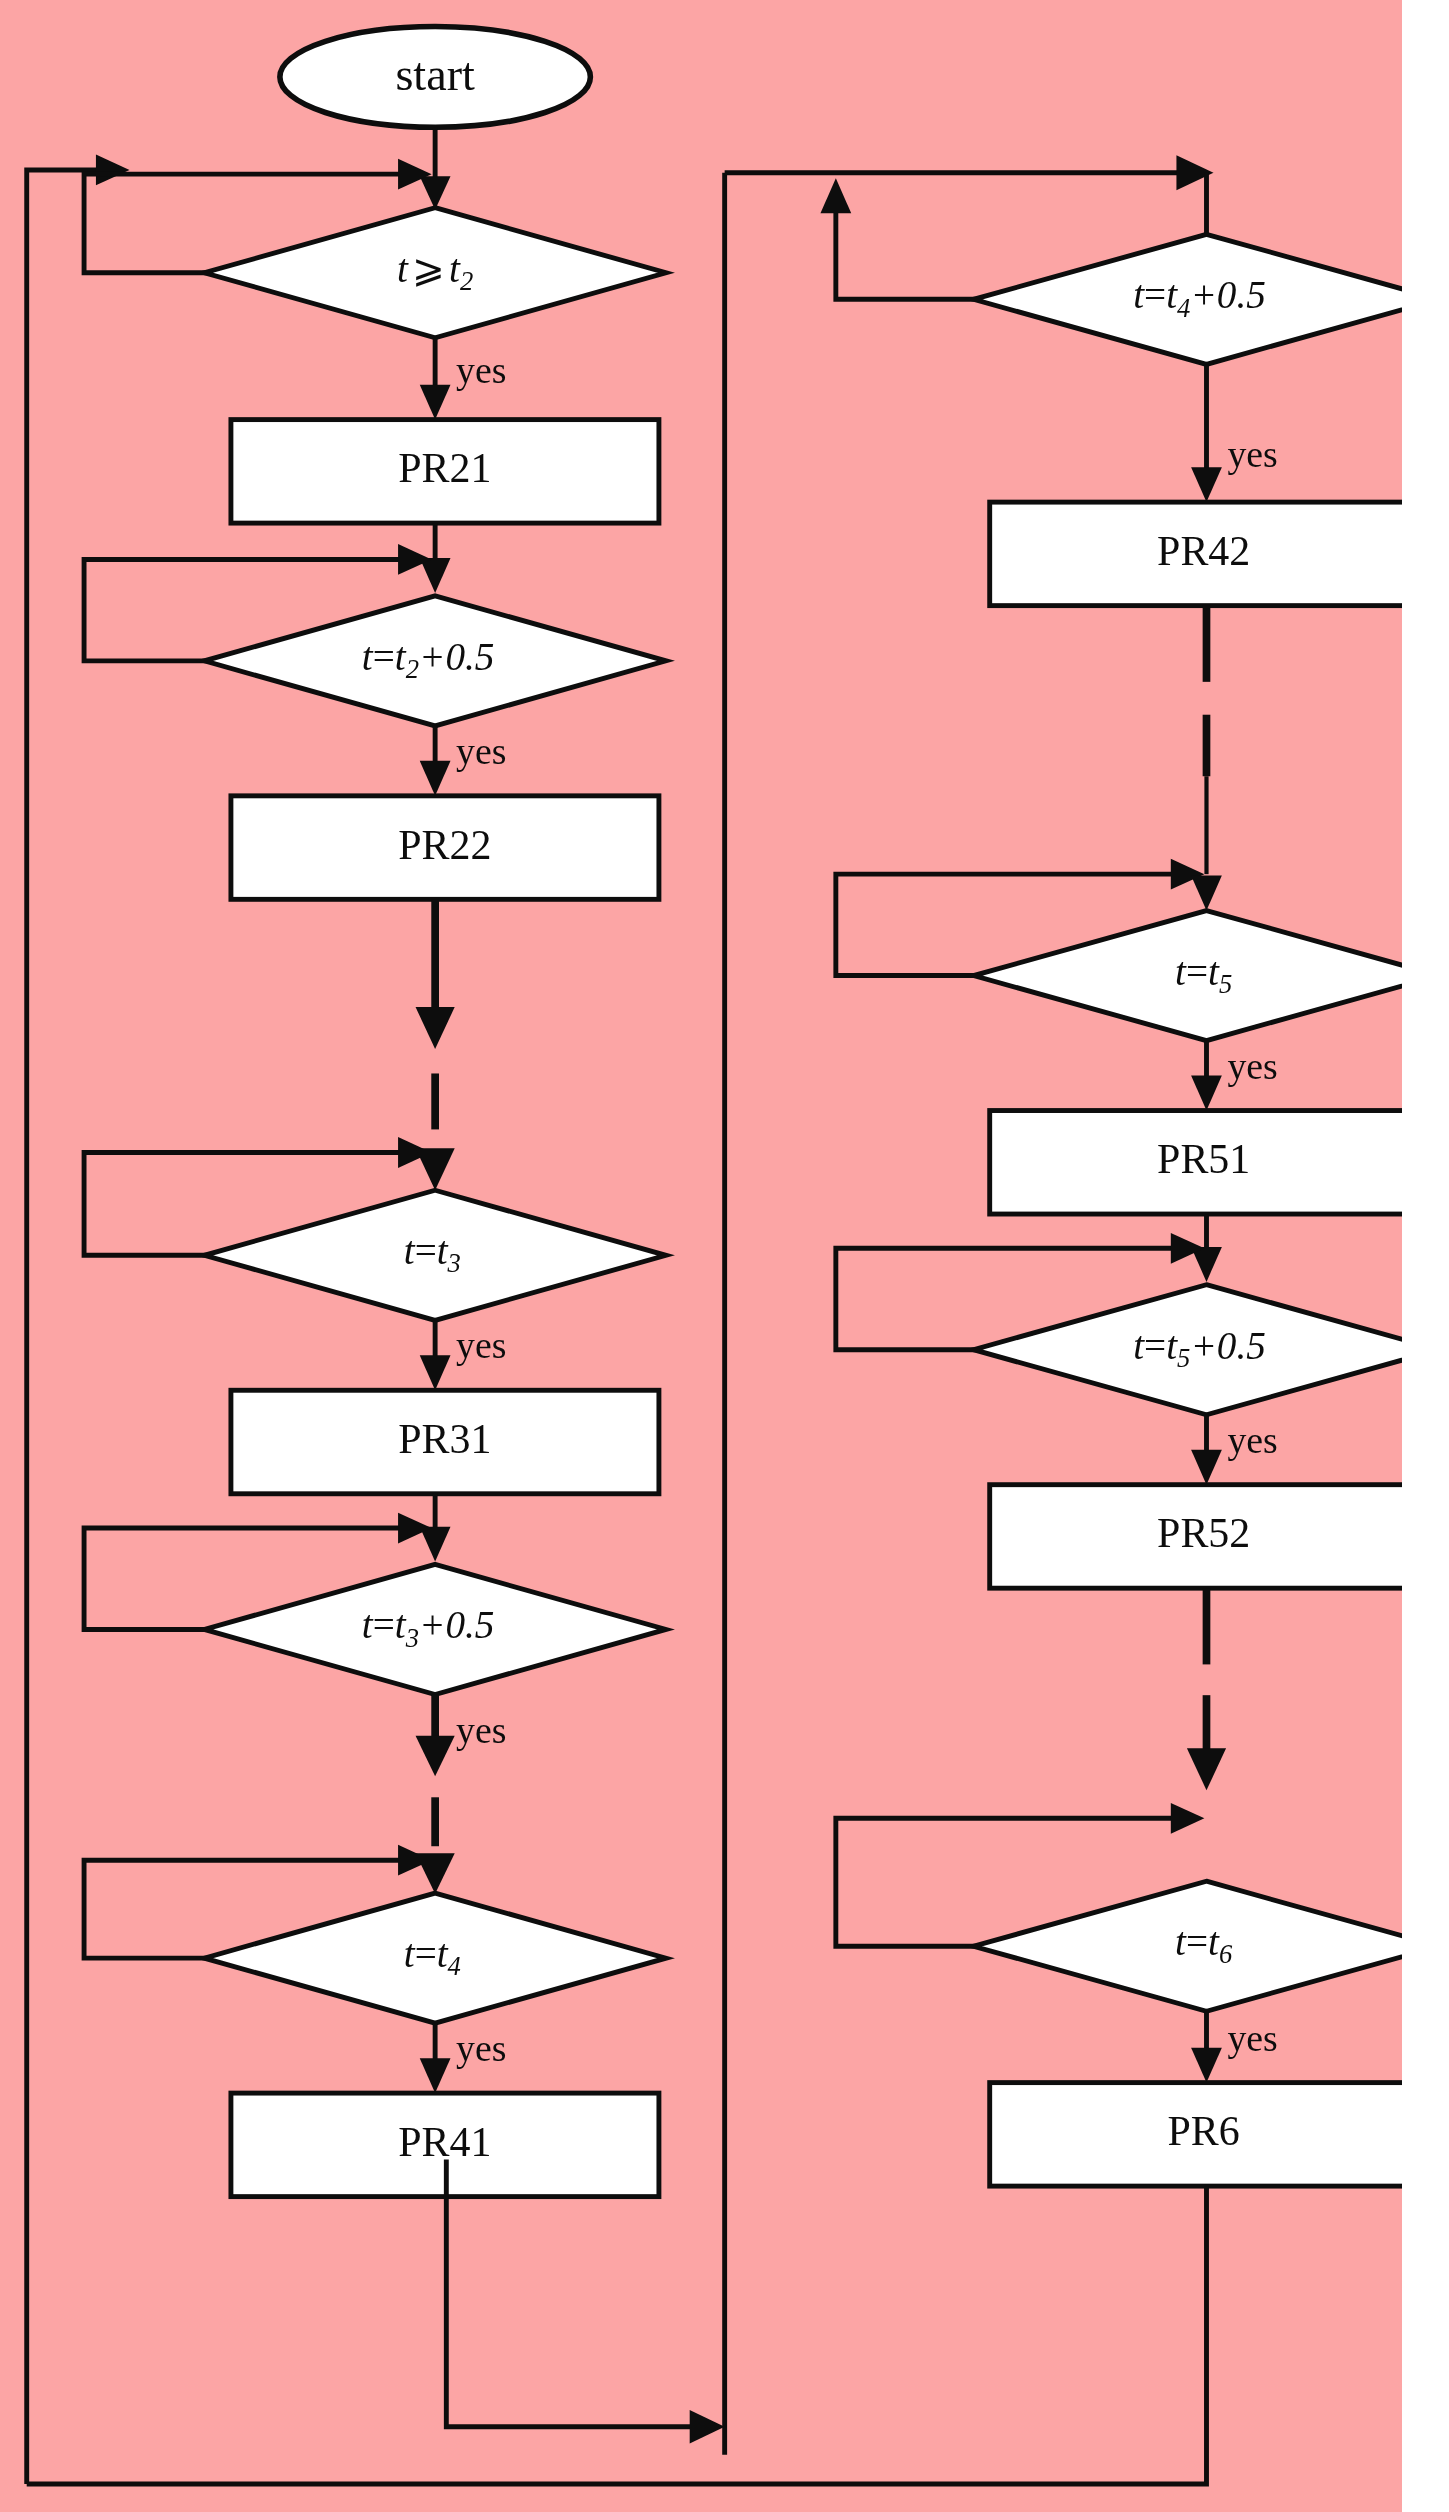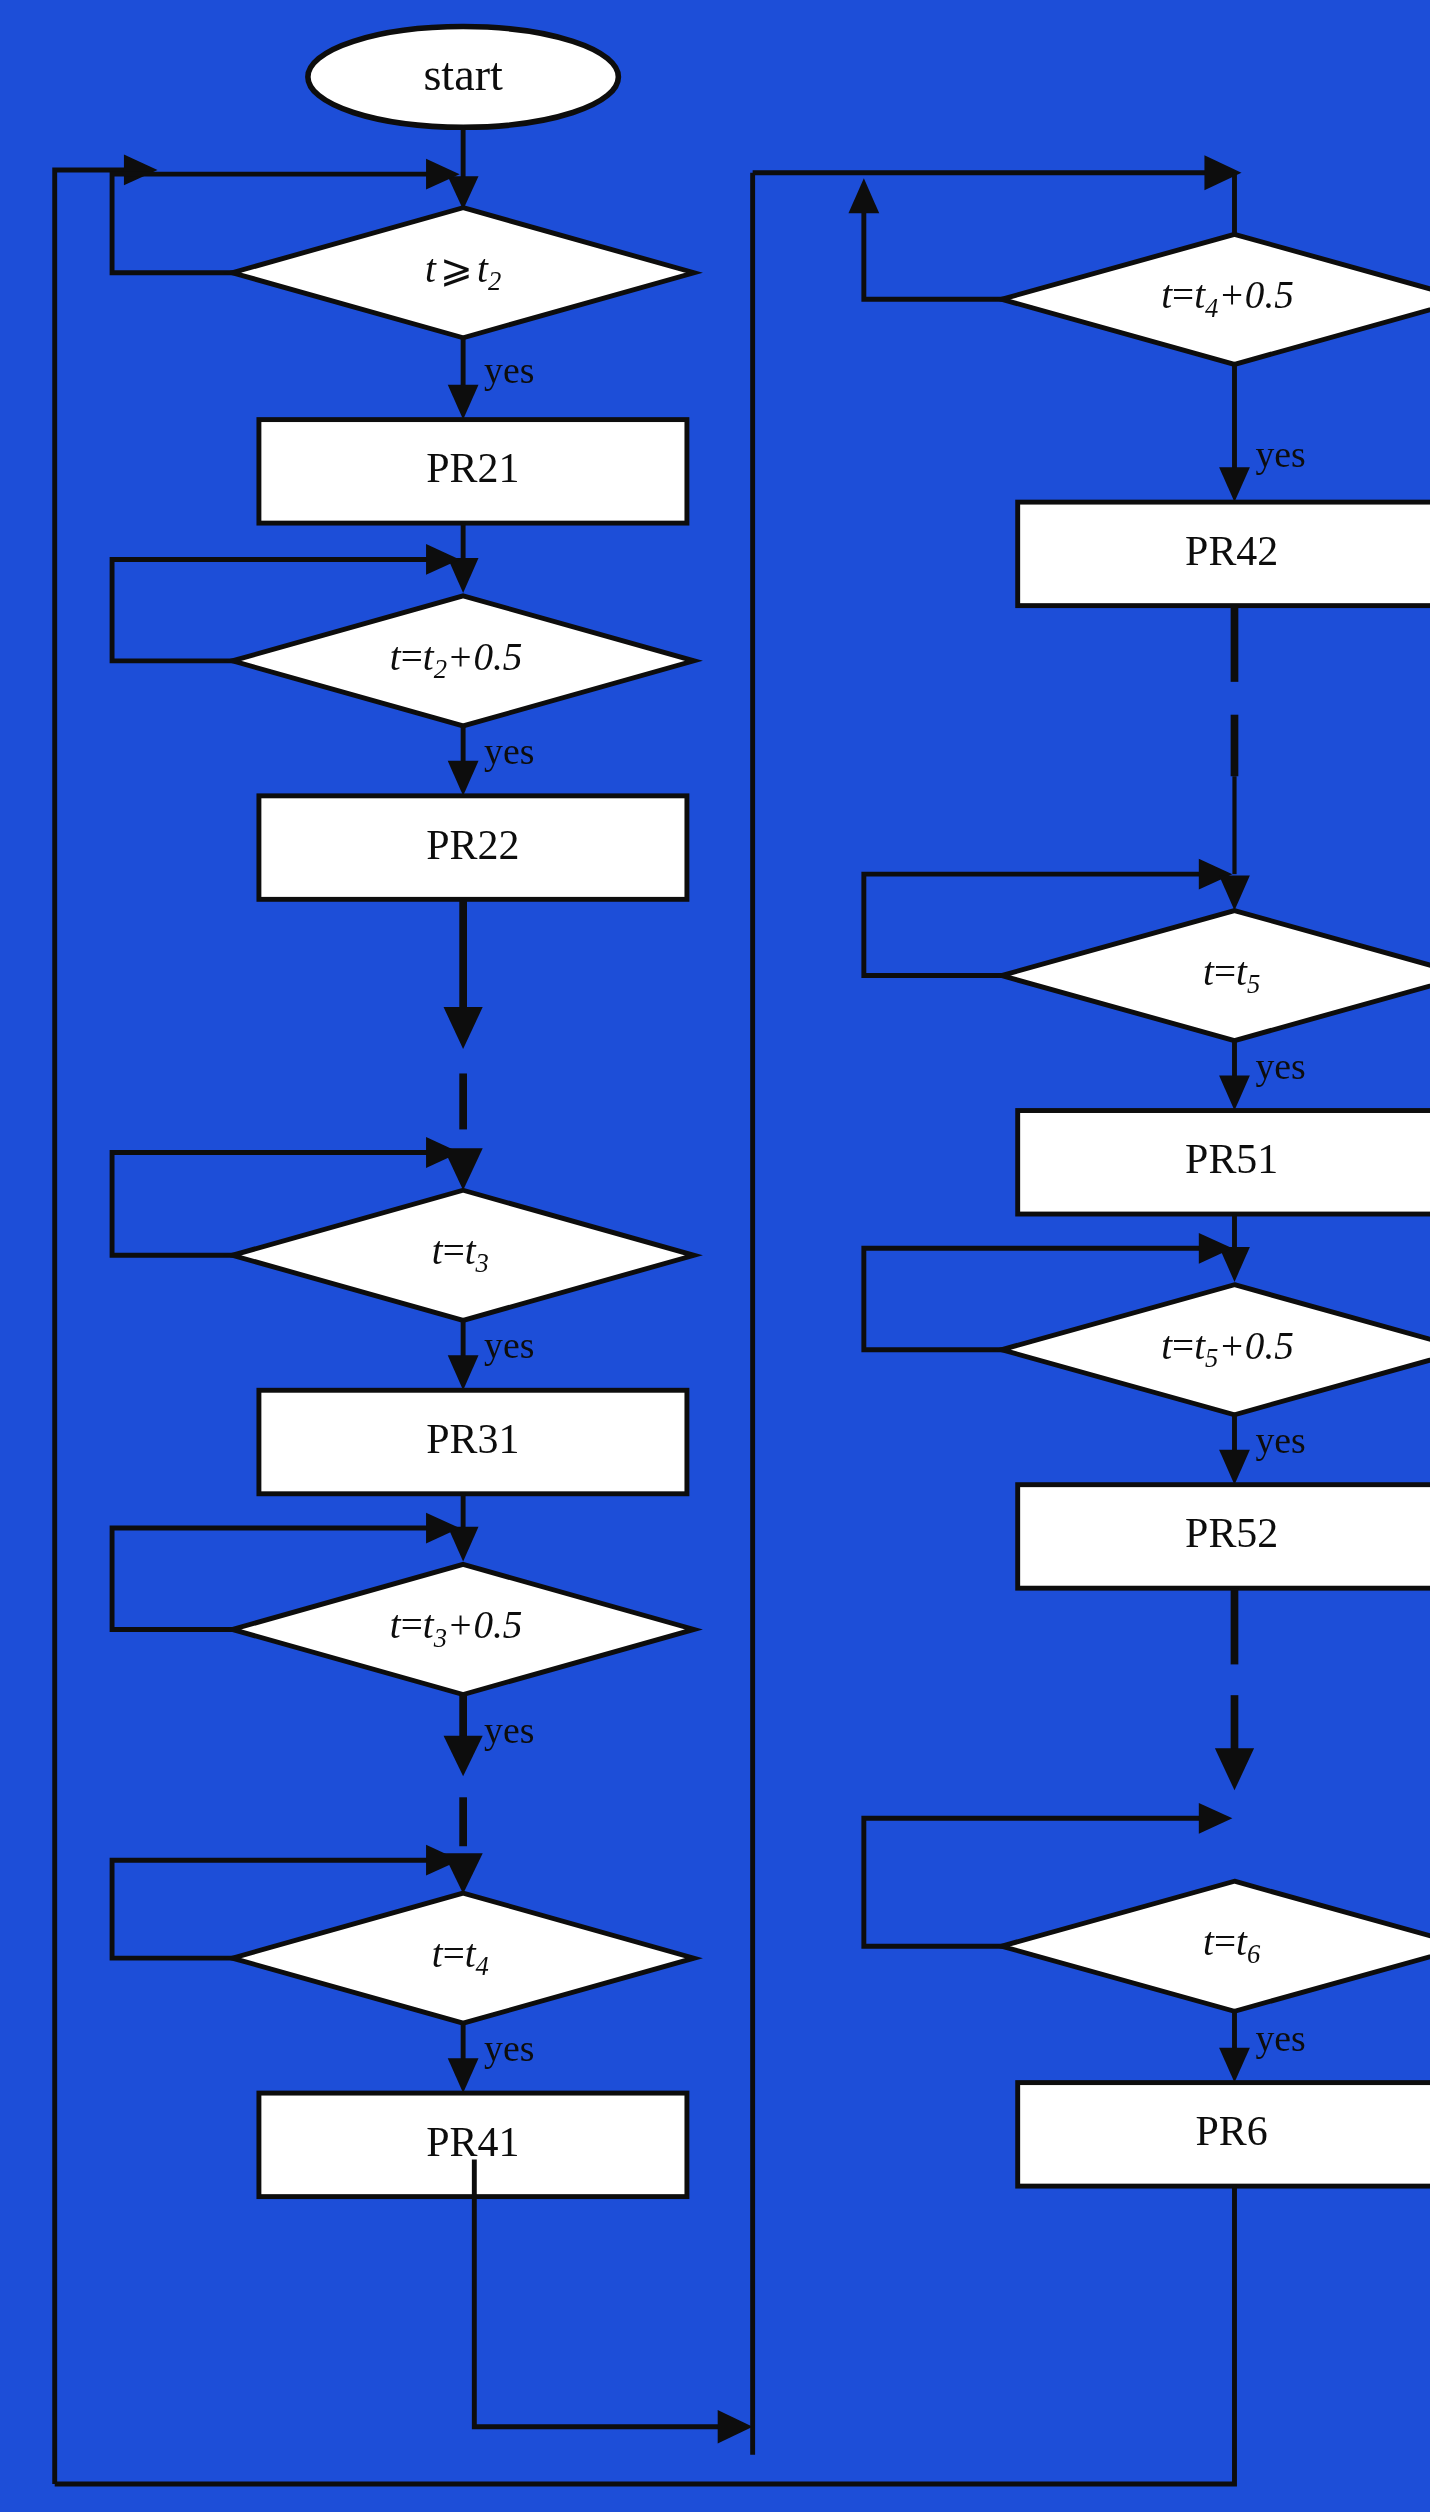--- a/index.html
+++ b/index.html
@@ -1,17 +1,17 @@
 <!DOCTYPE html>
 <html style="font-size:11.2px"><head>
 <meta charset="utf-8">
 <style>
   html,body{margin:0;padding:0;background:#ffffff;}
   body{font-family:"Liberation Serif", serif;}
-  #stage{position:relative;width:1402px;height:2512px;background:#1d4ed8;overflow:hidden;padding-left:28px;}
+  #stage{position:relative;width:1402px;height:2512px;background:#fca5a5;overflow:hidden;}
   svg{display:block;}
   .shape{fill:#ffffff;stroke:#0d0d0d;stroke-width:7;stroke-linejoin:miter;}
   .ellipse{fill:#ffffff;stroke:#0d0d0d;stroke-width:8;}
   .conn{fill:none;stroke:#0d0d0d;stroke-width:7;stroke-linecap:butt;stroke-linejoin:miter;}
   .conn.thin{stroke-width:6;}
   .conn.thick{stroke-width:11;}
   .head{fill:#0d0d0d;stroke:none;}
   .lbl{font-family:"Liberation Serif", serif;fill:#0d0d0d;text-anchor:middle;dominant-baseline:middle;}
   .lbl-proc{font-size:60px;}
   .lbl-start{font-size:66px;}

